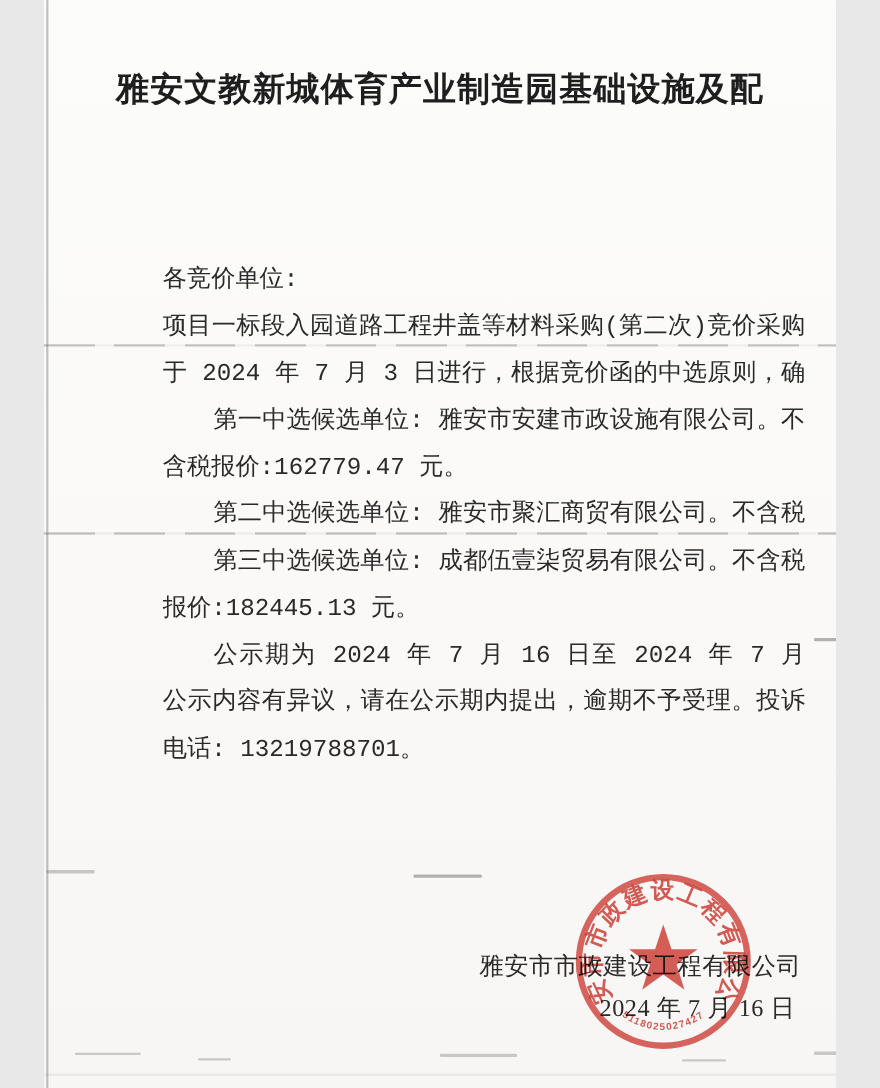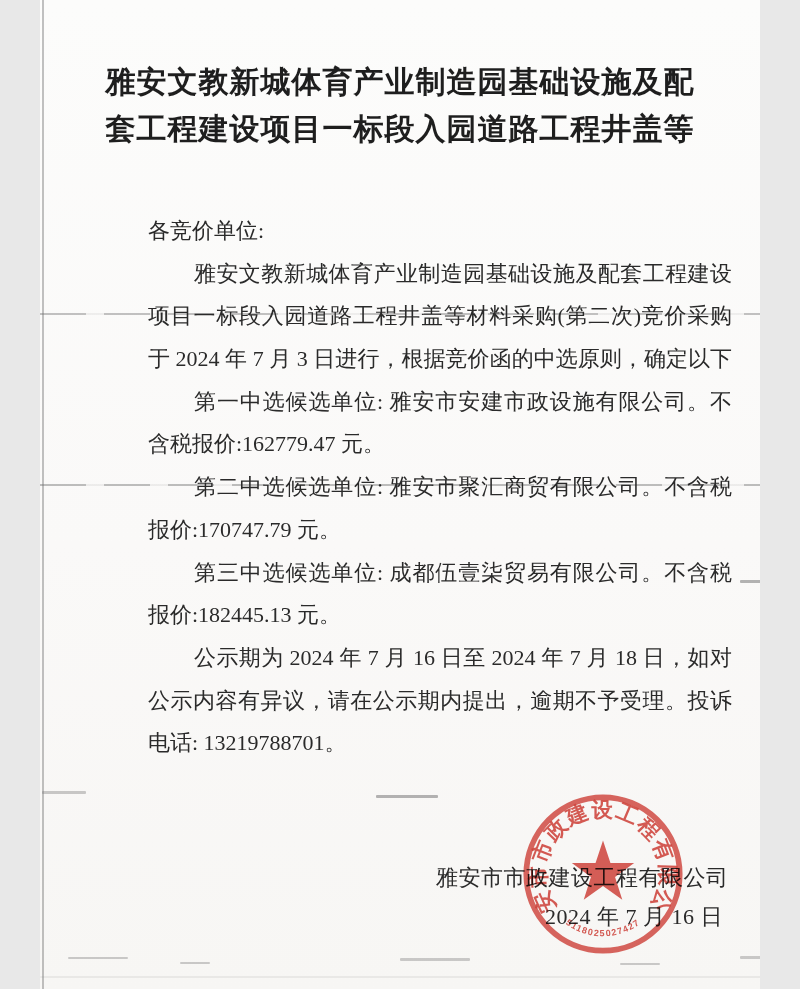--- a/index.html
+++ b/index.html
@@ -27,22 +27,23 @@
     line-height: 47px;
     letter-spacing: 1px;
     color: #1e1e1e;
     white-space: nowrap;
   }
 
   
   .body-block {
     position: absolute;
     left: 108px;
-    top: 210px;
+    top: 234px;
     width: 584px;
+    font-family: Liberation Mono, monospace;
   }
   .body-line {
     font-size: 22px;
     line-height: 42.7px;
     height: 42.7px;
     white-space: nowrap;
     color: #2a2a2a;
   }
   .body-line.indent { padding-left: 46px; }
   .body-line.fill {
@@ -111,32 +112,29 @@
   <div class="artifact smudge" style="left:28px;  top:957px; width:60px;"></div>
   <div class="artifact smudge" style="left:140px; top:962px; width:30px;"></div>
   <div class="artifact smudge" style="left:360px; top:958px; width:70px; height:2.5px;"></div>
   <div class="artifact smudge" style="left:580px; top:963px; width:40px;"></div>
   <div class="artifact smudge" style="left:700px; top:956px; width:60px; height:2.5px;"></div>
   <div class="artifact smudge" style="left:755px; top:968px; width:35px;"></div>
   <div class="artifact smudge" style="left:0; top:976px; width:800px; opacity:.3;"></div>
 
   <div class="title-block">
     <div class="title-line">雅安文教新城体育产业制造园基础设施及配</div>
-    <div class="title-line">套工程建设项目一标段入园道路工程井盖等</div>
   </div>
 
   <div class="body-block">
     <div class="body-line">各竞价单位:</div>
-    <div class="body-line indent fill">雅安文教新城体育产业制造园基础设施及配套工程建设</div>
     <div class="body-line fill">项目一标段入园道路工程井盖等材料采购(第二次)竞价采购</div>
     <div class="body-line fill">于 2024 年 7 月 3 日进行，根据竞价函的中选原则，确定以下</div>
     <div class="body-line indent fill">第一中选候选单位: 雅安市安建市政设施有限公司。不</div>
     <div class="body-line">含税报价:162779.47 元。</div>
     <div class="body-line indent fill">第二中选候选单位: 雅安市聚汇商贸有限公司。不含税</div>
-    <div class="body-line">报价:170747.79 元。</div>
     <div class="body-line indent fill">第三中选候选单位: 成都伍壹柒贸易有限公司。不含税</div>
     <div class="body-line">报价:182445.13 元。</div>
     <div class="body-line indent fill">公示期为 2024 年 7 月 16 日至 2024 年 7 月 18 日，如对</div>
     <div class="body-line fill">公示内容有异议，请在公示期内提出，逾期不予受理。投诉</div>
     <div class="body-line">电话: 13219788701。</div>
   </div>
 
   <div class="sig-company">雅安市市政建设工程有限公司</div>
   <div class="sig-date">2024 年 7 月 16 日</div>
 

